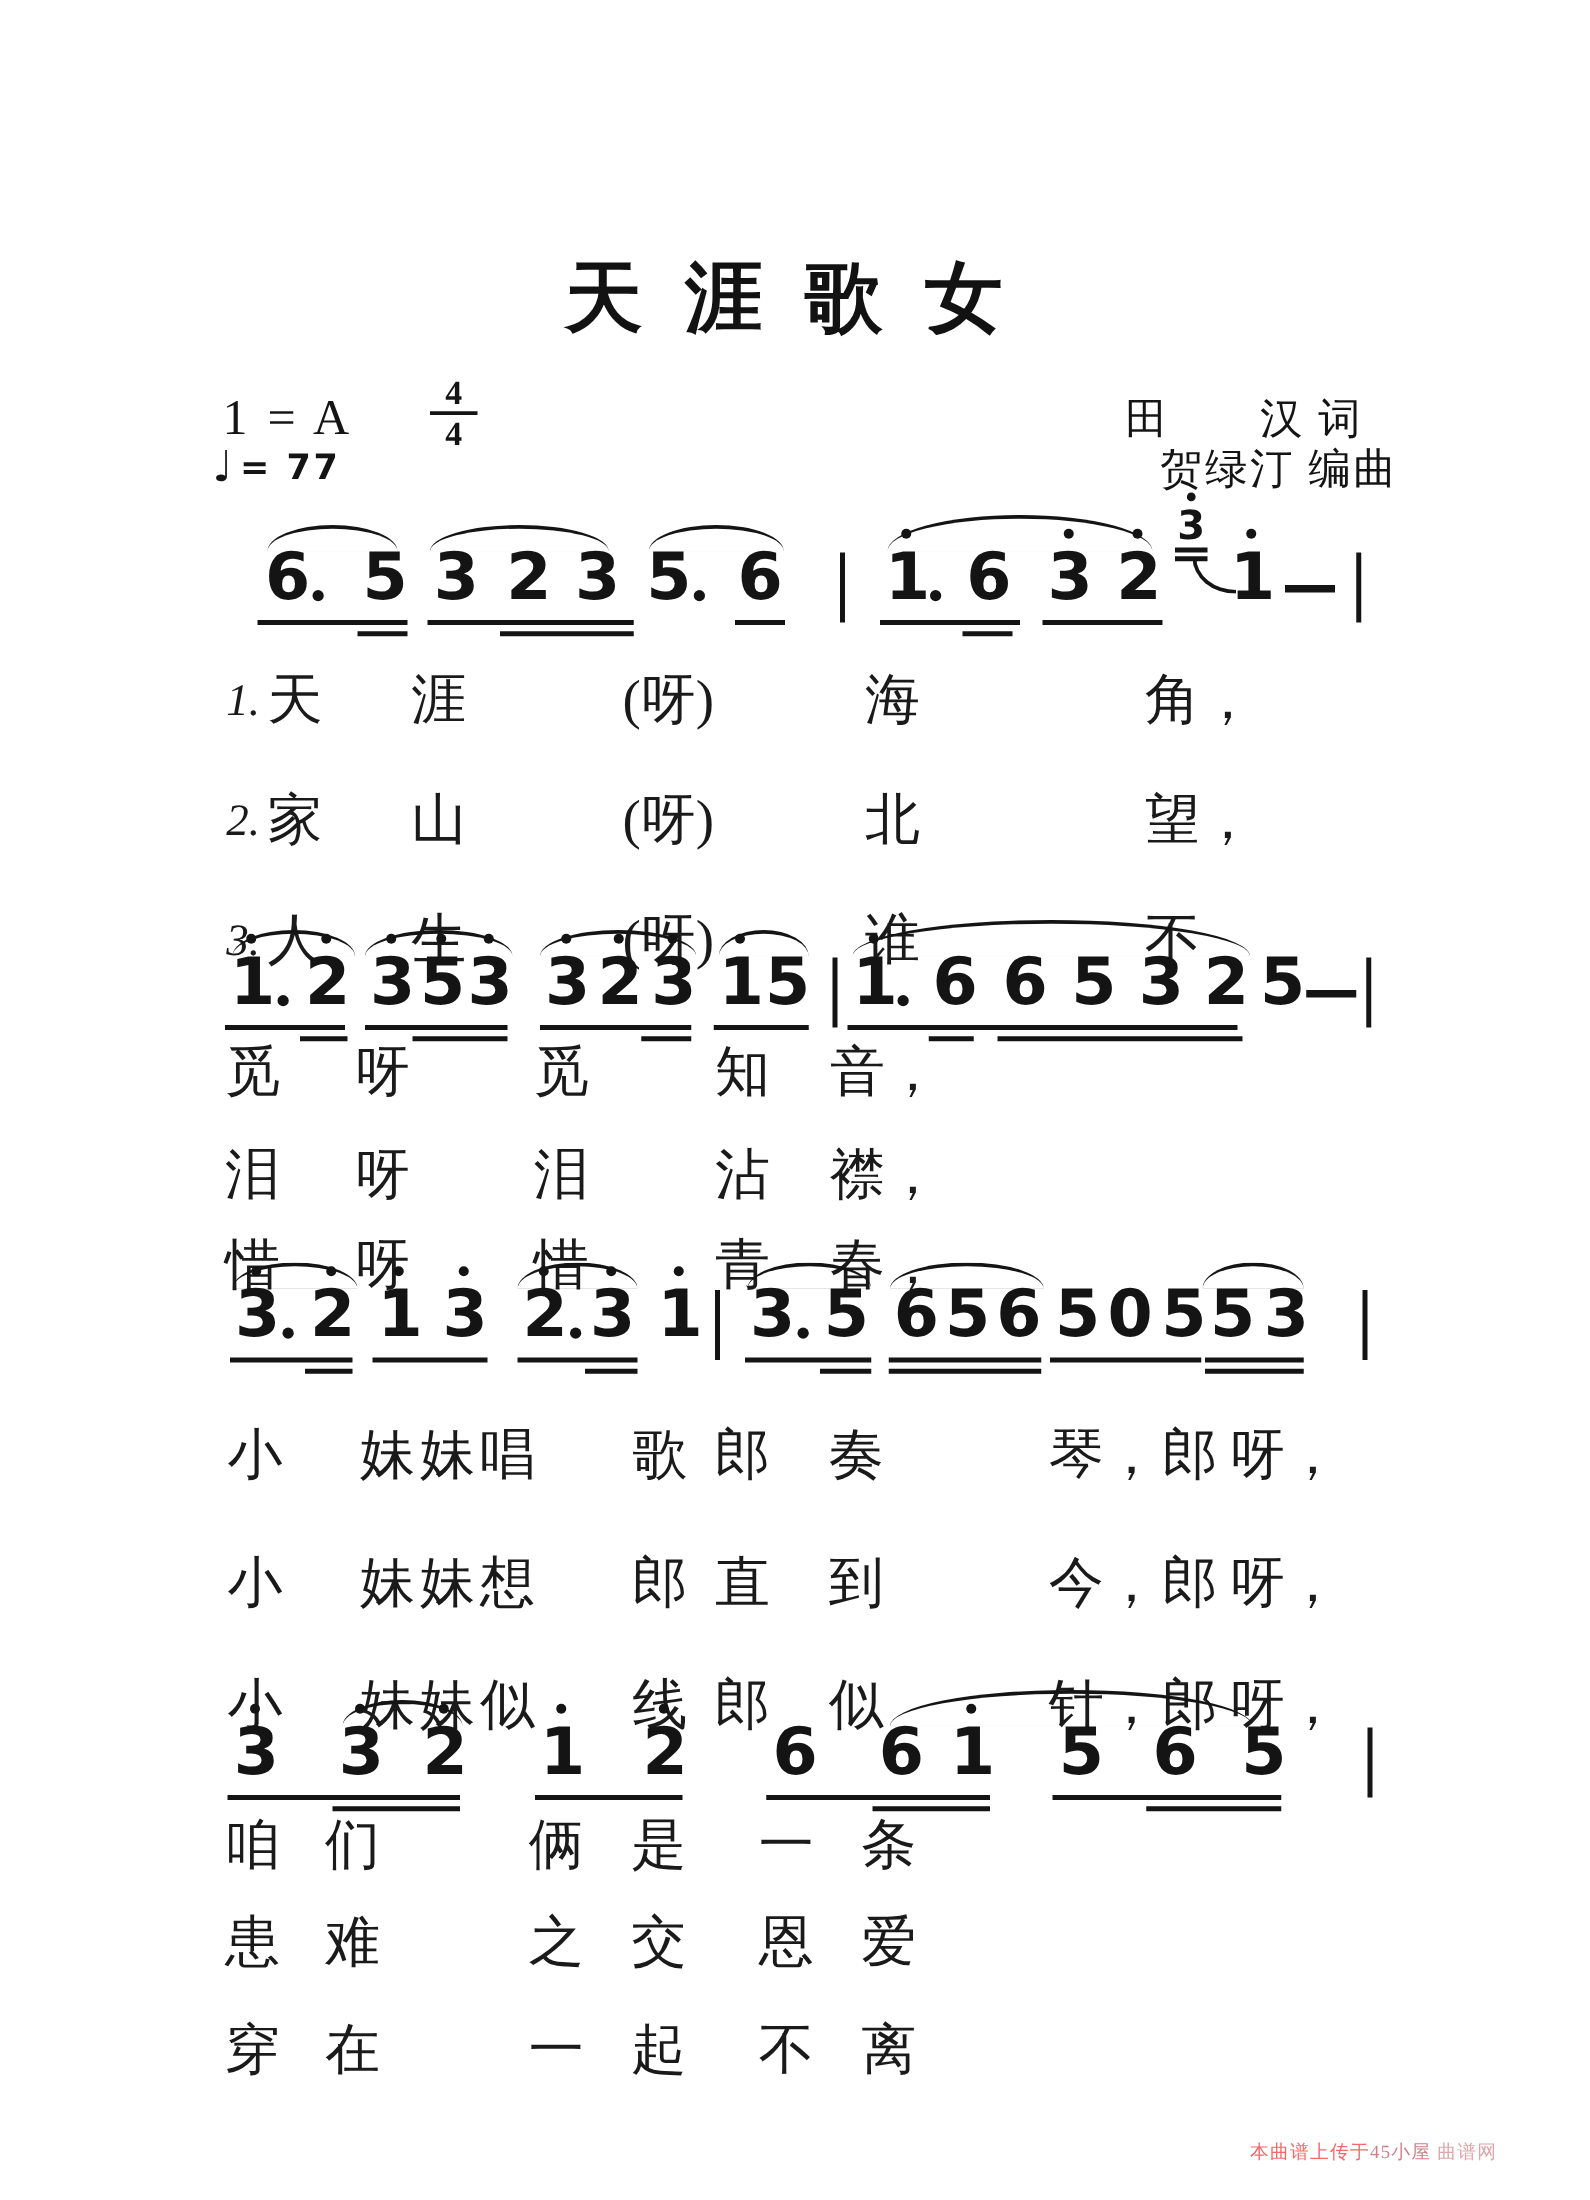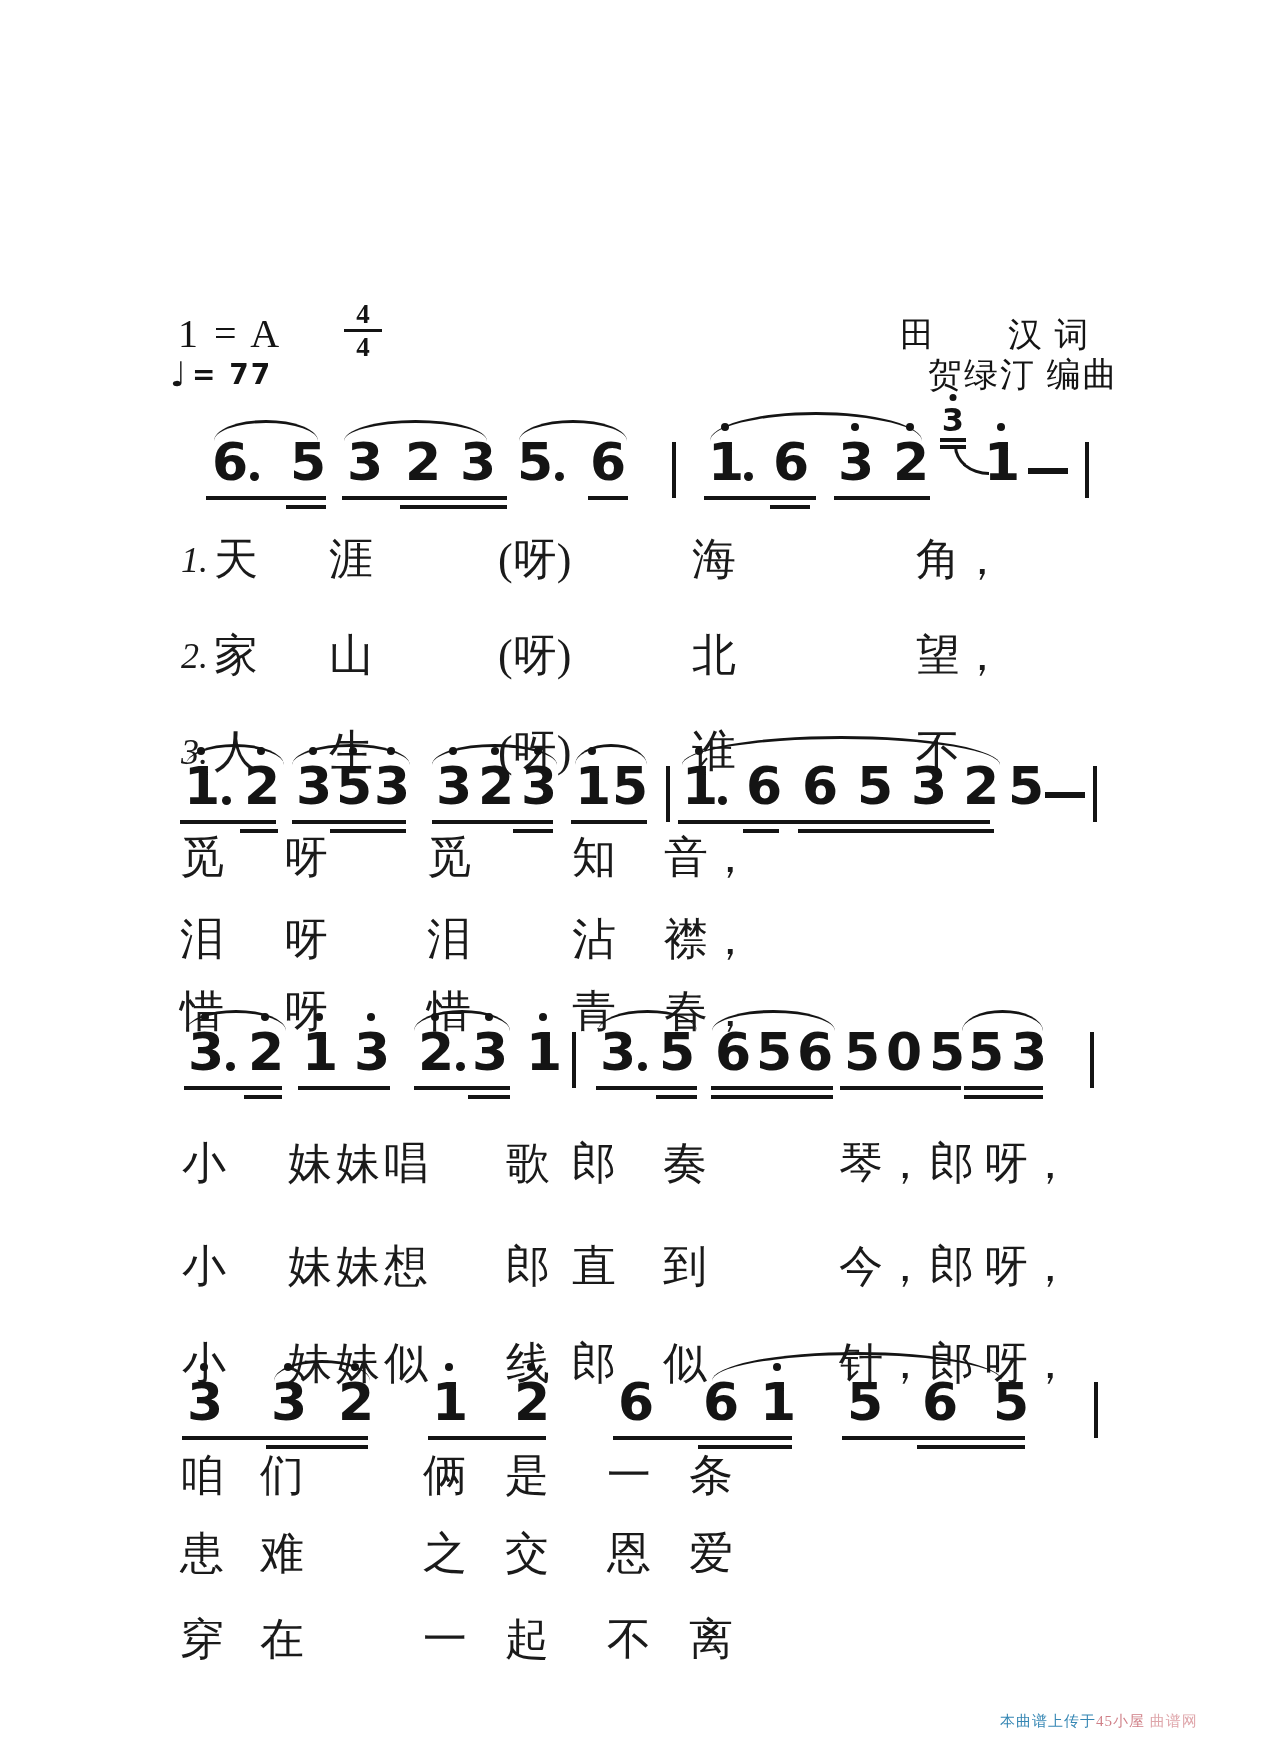--- a/index.html
+++ b/index.html
@@ -29,27 +29,28 @@
   .uline{position:absolute;height:4px;background:#141414}
   .dashline{position:absolute;width:40px;height:6px;background:#141414}
   .slur{position:absolute;border-top:3px solid #141414;
         border-radius:50% 50% 0 0 / 100% 100% 0 0}
   .tie{position:absolute;border-left:3px solid #141414;border-bottom:3px solid #141414;
        border-bottom-left-radius:100% 100%}
   .lyr{position:absolute;font-size:44px;line-height:1.1;white-space:nowrap;color:#1a1a1a}
   .lyr.num{font-style:italic;font-size:36px;padding-top:5px}
   .watermark{position:absolute;left:1000px;top:1712px;font-size:15px;letter-spacing:1px;
              white-space:nowrap;opacity:.8}
-  .wm1{color:#0369a1}.wm2{color:#c4606a}.wm3{color:#d79096}
+  .wm1{color:#ef4444}.wm2{color:#c4606a}.wm3{color:#d79096}
 </style>
 </head>
 <body>
 
 <div class="page">
 
+  <div class="title">天涯歌女</div>
 
   <div class="keysig">1 = A</div>
 
   <div class="ts">
     <div>4</div>
     <div class="ts-bar"></div>
     <div>4</div>
   </div>
 
   <div class="tempo">

